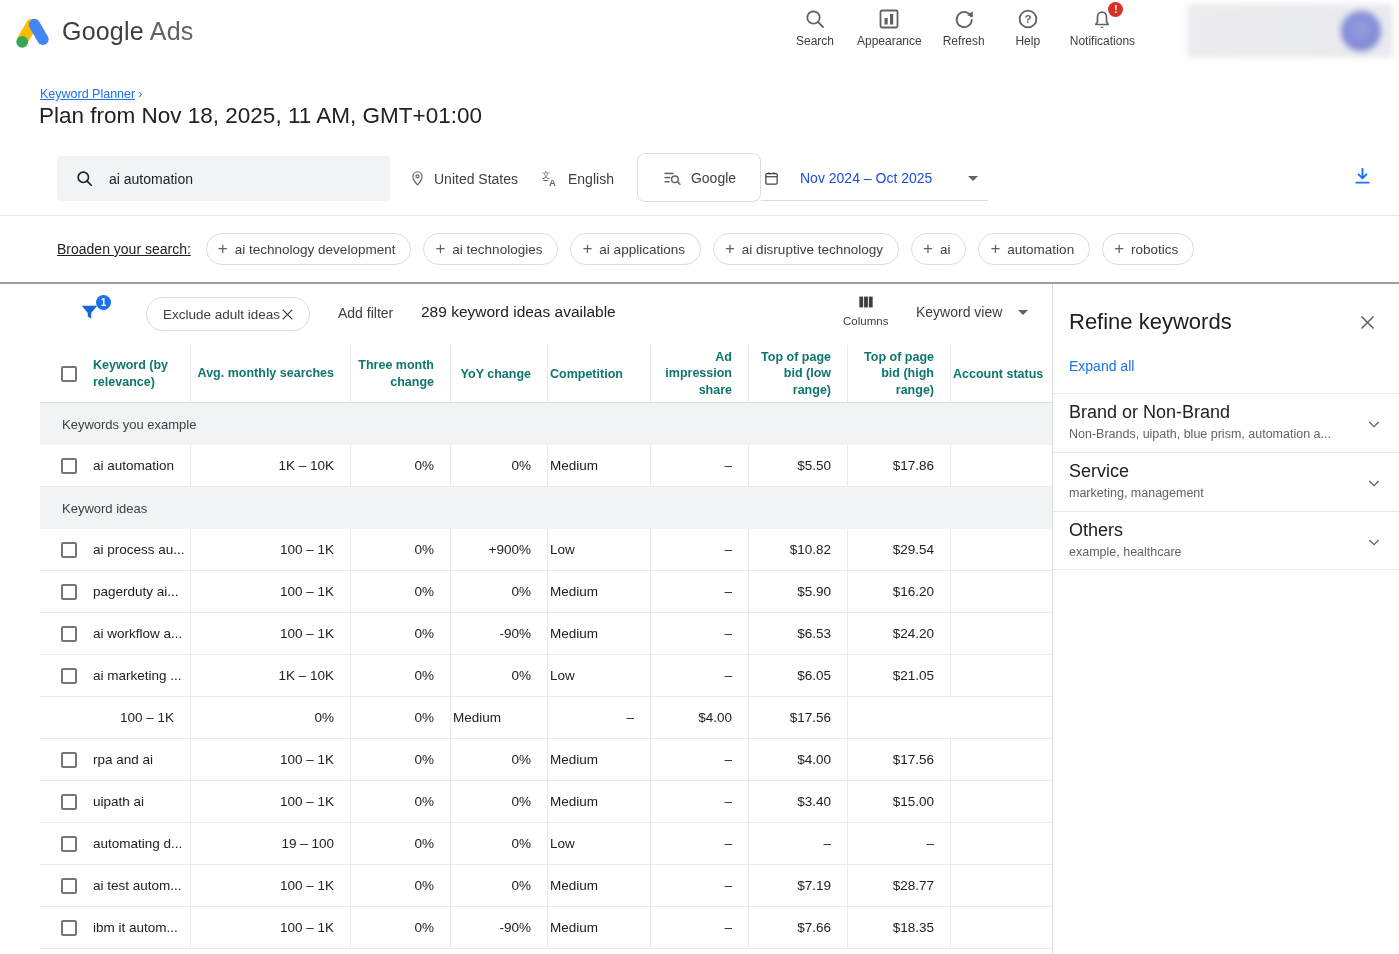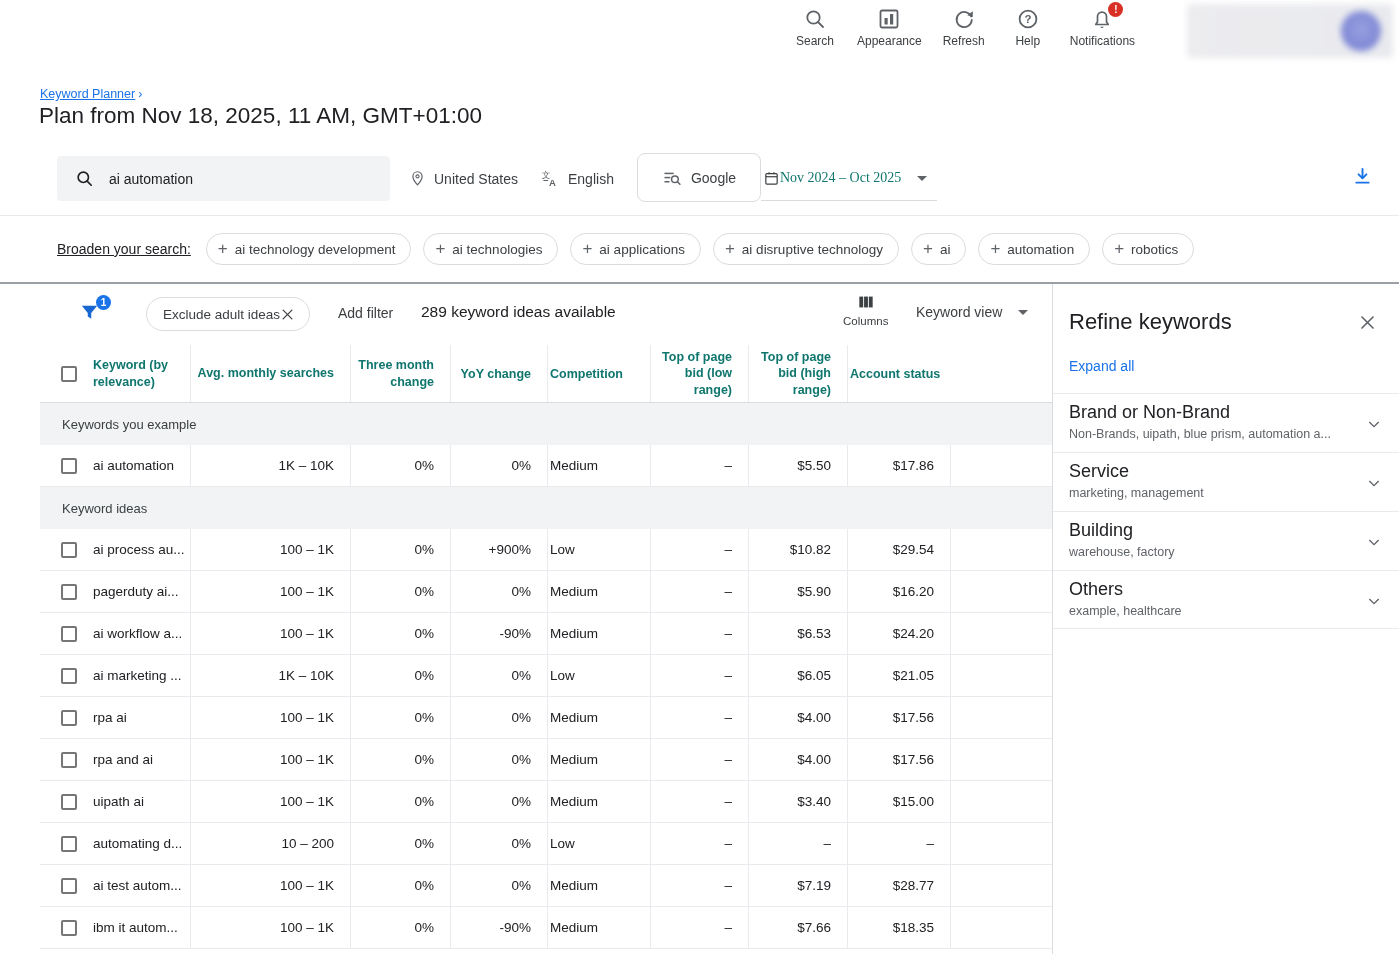--- a/index.html
+++ b/index.html
@@ -33,22 +33,22 @@
   
   .search-input { position:absolute; left:57px; top:156px; width:333px; height:45px; background:#f1f3f4;
     border-radius:4px; display:flex; align-items:center; padding-left:18px; gap:15px; cursor:text; }
   .search-input .q { font-size:14px; color:#202124; }
   .setting { position:absolute; top:156px; height:45px; display:flex; align-items:center; gap:8px;
     font-size:14px; color:#3c4043; cursor:pointer; }
   .loc { left:409px; } .lang { left:541px; }
   .network-btn { position:absolute; left:637px; top:153px; width:124px; height:49px; border:1px solid #dadce0;
     border-radius:8px; background:#fff; display:flex; align-items:center; justify-content:center; gap:9px;
     font-size:14px; color:#3c4043; cursor:pointer; }
-  .date-picker { position:absolute; left:761px; top:156px; height:45px; display:flex; align-items:center; gap:0;
-    font-size:14px; color:#0f766e; cursor:pointer; border-bottom:1px solid #dadce0; padding:0 10px 0 2px;font-family:Liberation Serif, serif; }
+  .date-picker { position:absolute; left:761px; top:156px; height:45px; display:flex; align-items:center; gap:20px;
+    font-size:14px; color:#1d4ed8; cursor:pointer; border-bottom:1px solid #dadce0; padding:0 10px 0 2px; }
   .caret-down { width:0; height:0; border-left:5px solid transparent; border-right:5px solid transparent;
     border-top:5px solid #5f6368; margin-left:16px; }
   .download-btn { position:absolute; left:1352px; top:166px; cursor:pointer; }
   .hdiv1 { position:absolute; left:0; top:215px; width:1399px; height:1px; background:#e8eaed; }
 
   
   .broaden { position:absolute; left:57px; top:232px; height:34px; display:flex; align-items:center; gap:12px; }
   .broaden-label { font-size:14px; color:#202124; margin-right:3px;text-decoration:underline; }
   .chip { display:flex; align-items:center; gap:7px; height:32px; padding:0 15px 0 11px; border:1px solid #dadce0;
     border-radius:16px; background:#fff; font-size:13.5px; color:#3c4043; cursor:pointer; white-space:nowrap; }
@@ -94,20 +94,28 @@
   .refine-sec { height:59px; border-top:1px solid #e8eaed; position:relative; padding:8px 40px 0 16px; cursor:pointer; }
   .refine-sec:last-child { border-bottom:1px solid #e8eaed; }
   .refine-sec .t { font-size:18px; color:#202124; margin-bottom:4px; }
   .refine-sec .s { font-size:12.5px; color:#5f6368; white-space:nowrap; overflow:hidden; text-overflow:ellipsis; }
   .refine-sec .chev { position:absolute; right:18px; top:22px; }
 </style>
 </head>
 <body>
 
 <div class="app-header">
+  <div class="logo">
+    <svg width="38" height="36" viewBox="0 0 40 38">
+      <rect x="8" y="5" width="12" height="30" rx="6" fill="#fbbc04" transform="rotate(30 14 20)"></rect>
+      <circle cx="8.6" cy="30.5" r="6.2" fill="#34a853"></circle>
+      <rect x="20" y="5" width="12" height="30" rx="6" fill="#4285f4" transform="rotate(-30 26 20)"></rect>
+    </svg>
+    <div class="logo-text"><span class="g">Google</span><span class="a">Ads</span></div>
+  </div>
 
   <div class="top-nav">
     <div class="nav-item">
       <svg width="24" height="24" viewBox="0 0 24 24">
         <circle cx="10.5" cy="10.5" r="6.2" fill="none" stroke="#5f6368" stroke-width="1.8"></circle>
         <line x1="15" y1="15" x2="20" y2="20" stroke="#5f6368" stroke-width="1.8" stroke-linecap="round"></line>
       </svg>
       <span class="nav-label">Search</span>
     </div>
     <div class="nav-item">
@@ -278,20 +286,21 @@
 <div class="table-wrap">
   <div class="grid-row thead">
     <div class="cell kwcell">
       <span class="checkbox"></span>
       <span style="white-space:normal; line-height:1.3;">Keyword (by relevance)</span>
     </div>
     <div class="cell num" style="white-space:normal; line-height:1.3;">Avg. monthly searches</div>
     <div class="cell num" style="white-space:normal; line-height:1.3;">Three month change</div>
     <div class="cell num">YoY change</div>
     <div class="cell leftpad">Competition</div>
+    <div class="cell num" style="white-space:normal; line-height:1.3;">Ad impression share</div>
     <div class="cell num" style="white-space:normal; line-height:1.3;">Top of page bid (low range)</div>
     <div class="cell num" style="white-space:normal; line-height:1.3;">Top of page bid (high range)</div>
     <div class="cell leftpad">Account status</div>
   </div>
 
   <div class="section-band">Keywords you example</div>
   <div id="provided-rows">
       <div class="grid-row trow">
     <div class="cell kwcell">
       <span class="checkbox"></span>
@@ -359,24 +368,20 @@
     <div class="cell num">1K – 10K</div>
     <div class="cell num">0%</div>
     <div class="cell num">0%</div>
     <div class="cell leftpad">Low</div>
     <div class="cell num">–</div>
     <div class="cell num">$6.05</div>
     <div class="cell num">$21.05</div>
     <div class="cell leftpad"></div>
   </div>
       <div class="grid-row trow">
-    <div class="cell kwcell">
-      <span class="checkbox"></span>
-      <span class="kw-label">rpa ai</span>
-    </div>
     <div class="cell num">100 – 1K</div>
     <div class="cell num">0%</div>
     <div class="cell num">0%</div>
     <div class="cell leftpad">Medium</div>
     <div class="cell num">–</div>
     <div class="cell num">$4.00</div>
     <div class="cell num">$17.56</div>
     <div class="cell leftpad"></div>
   </div>
       <div class="grid-row trow">
@@ -405,21 +410,21 @@
     <div class="cell num">–</div>
     <div class="cell num">$3.40</div>
     <div class="cell num">$15.00</div>
     <div class="cell leftpad"></div>
   </div>
       <div class="grid-row trow">
     <div class="cell kwcell">
       <span class="checkbox"></span>
       <span class="kw-label">automating d...</span>
     </div>
-    <div class="cell num">10 – 200</div>
+    <div class="cell num">19 – 100</div>
     <div class="cell num">0%</div>
     <div class="cell num">0%</div>
     <div class="cell leftpad">Low</div>
     <div class="cell num">–</div>
     <div class="cell num">–</div>
     <div class="cell num">–</div>
     <div class="cell leftpad"></div>
   </div>
       <div class="grid-row trow">
     <div class="cell kwcell">
@@ -470,27 +475,20 @@
         </svg>
     </div>
     <div class="refine-sec">
       <div class="t">Service</div>
       <div class="s">marketing, management</div>
       <svg class="chev" width="16" height="16" viewBox="0 0 24 24">
           <polyline points="5,9 12,16 19,9" fill="none" stroke="#5f6368" stroke-width="2"></polyline>
         </svg>
     </div>
     <div class="refine-sec">
-      <div class="t">Building</div>
-      <div class="s">warehouse, factory</div>
-      <svg class="chev" width="16" height="16" viewBox="0 0 24 24">
-          <polyline points="5,9 12,16 19,9" fill="none" stroke="#5f6368" stroke-width="2"></polyline>
-        </svg>
-    </div>
-    <div class="refine-sec">
       <div class="t">Others</div>
       <div class="s">example, healthcare</div>
       <svg class="chev" width="16" height="16" viewBox="0 0 24 24">
           <polyline points="5,9 12,16 19,9" fill="none" stroke="#5f6368" stroke-width="2"></polyline>
         </svg>
     </div>
   </div>
 </div>
 
 </body></html>

